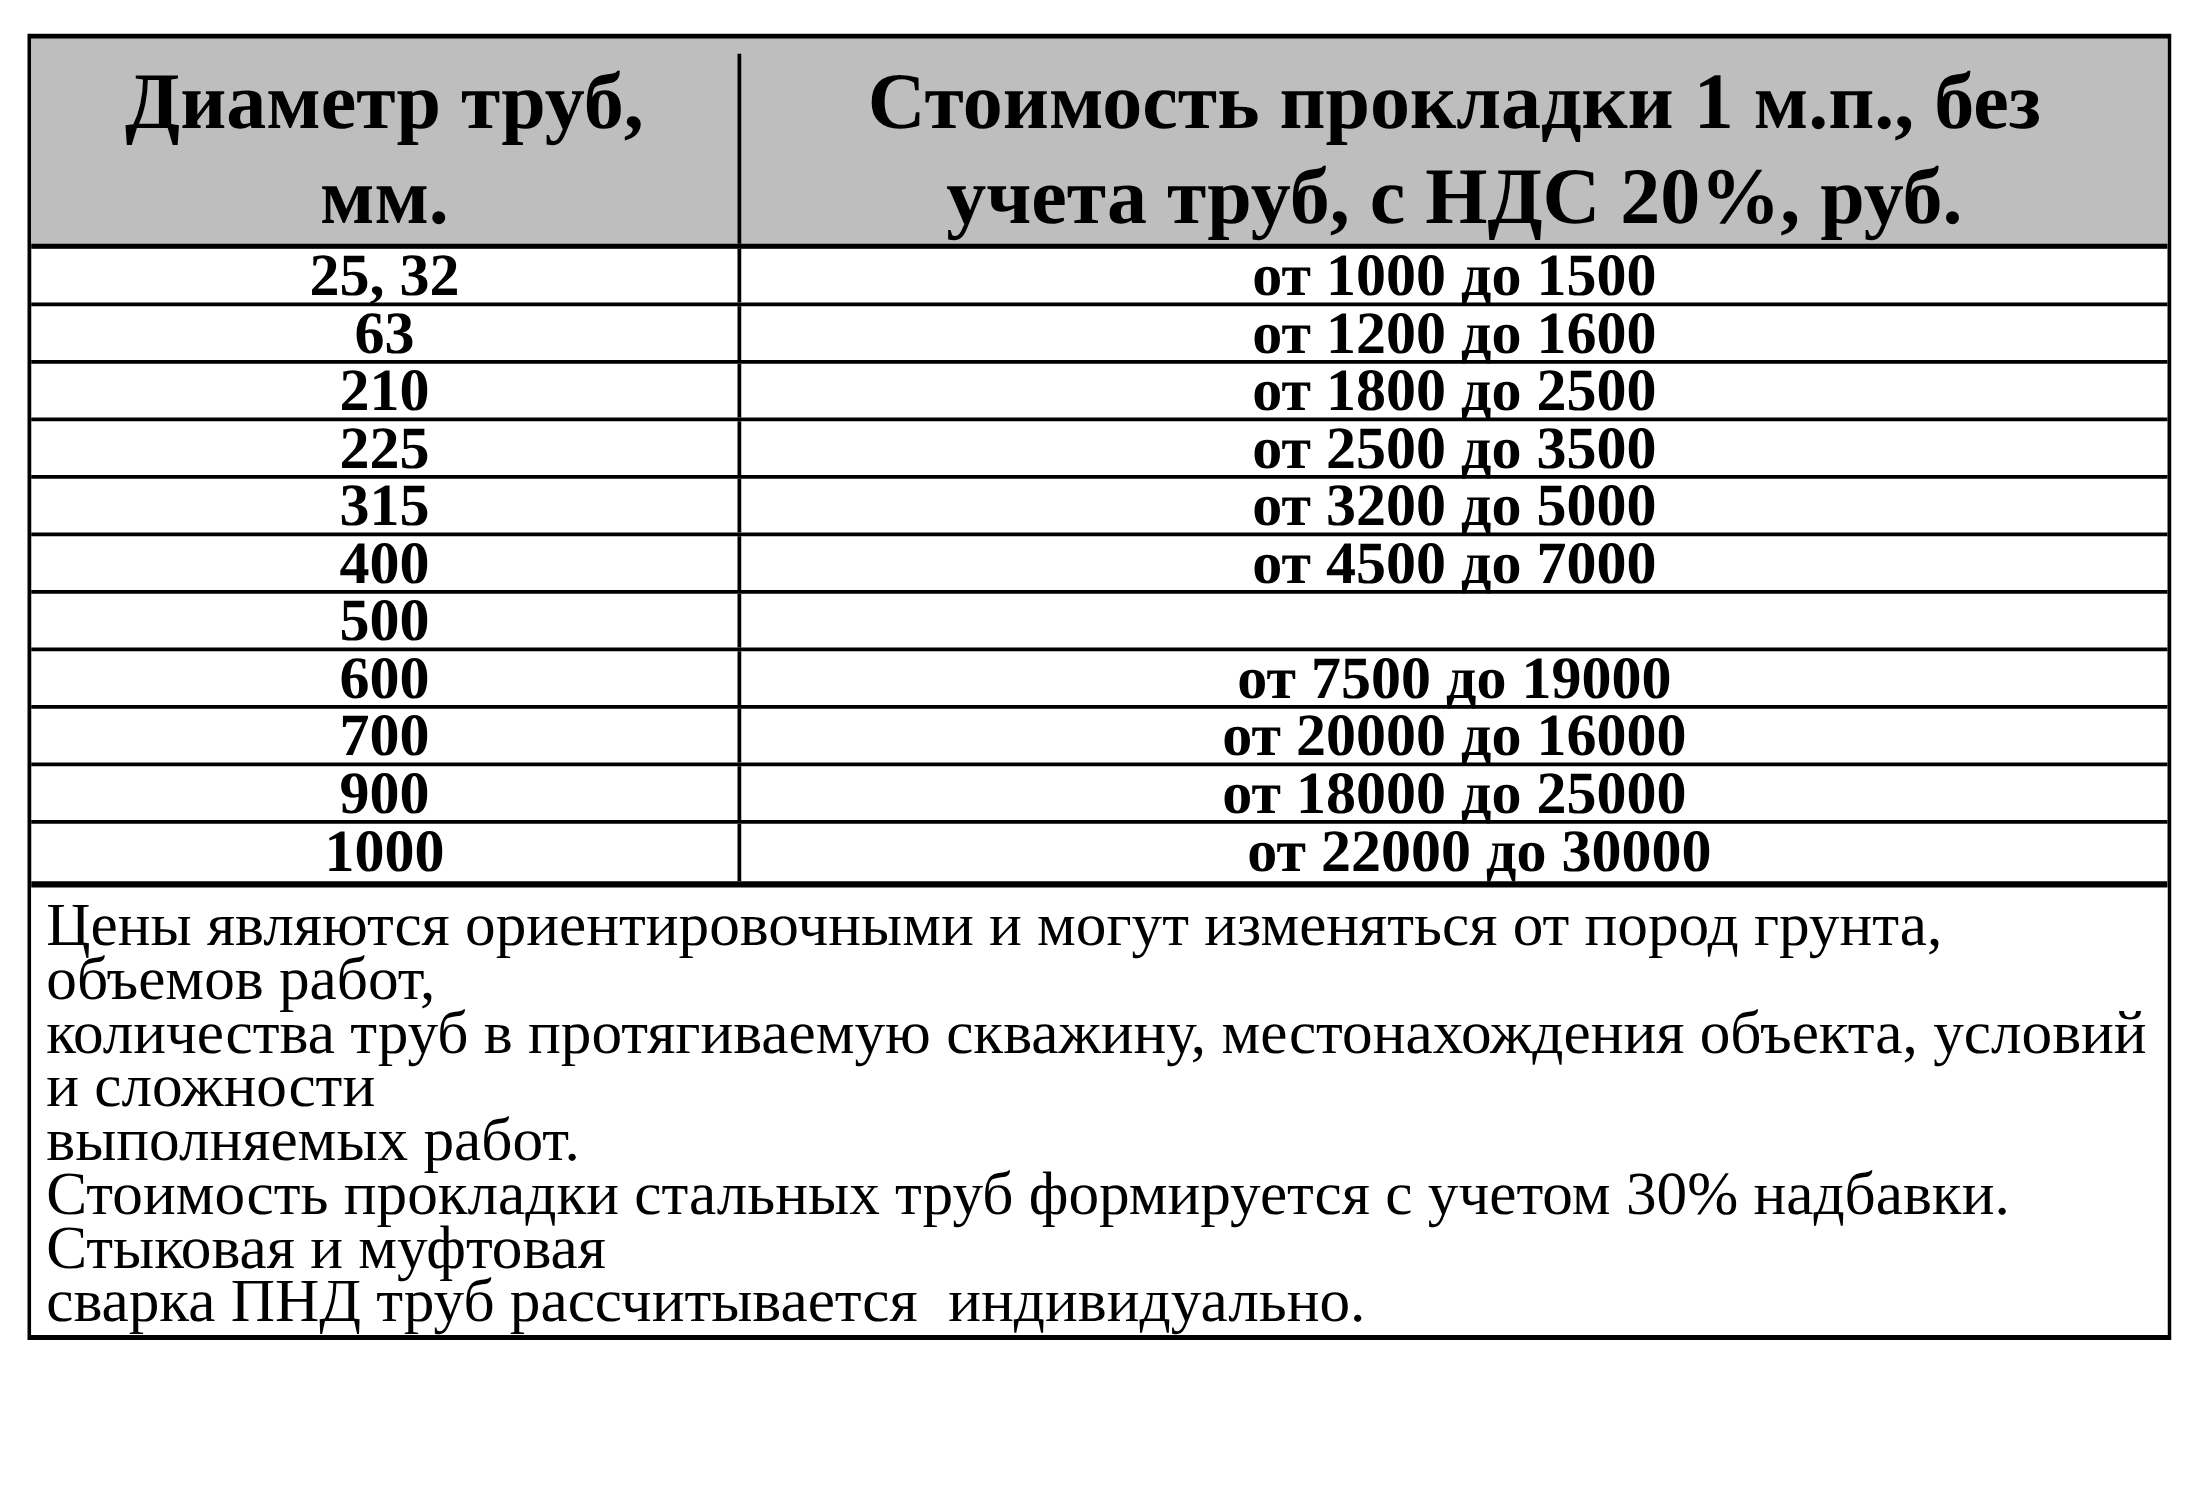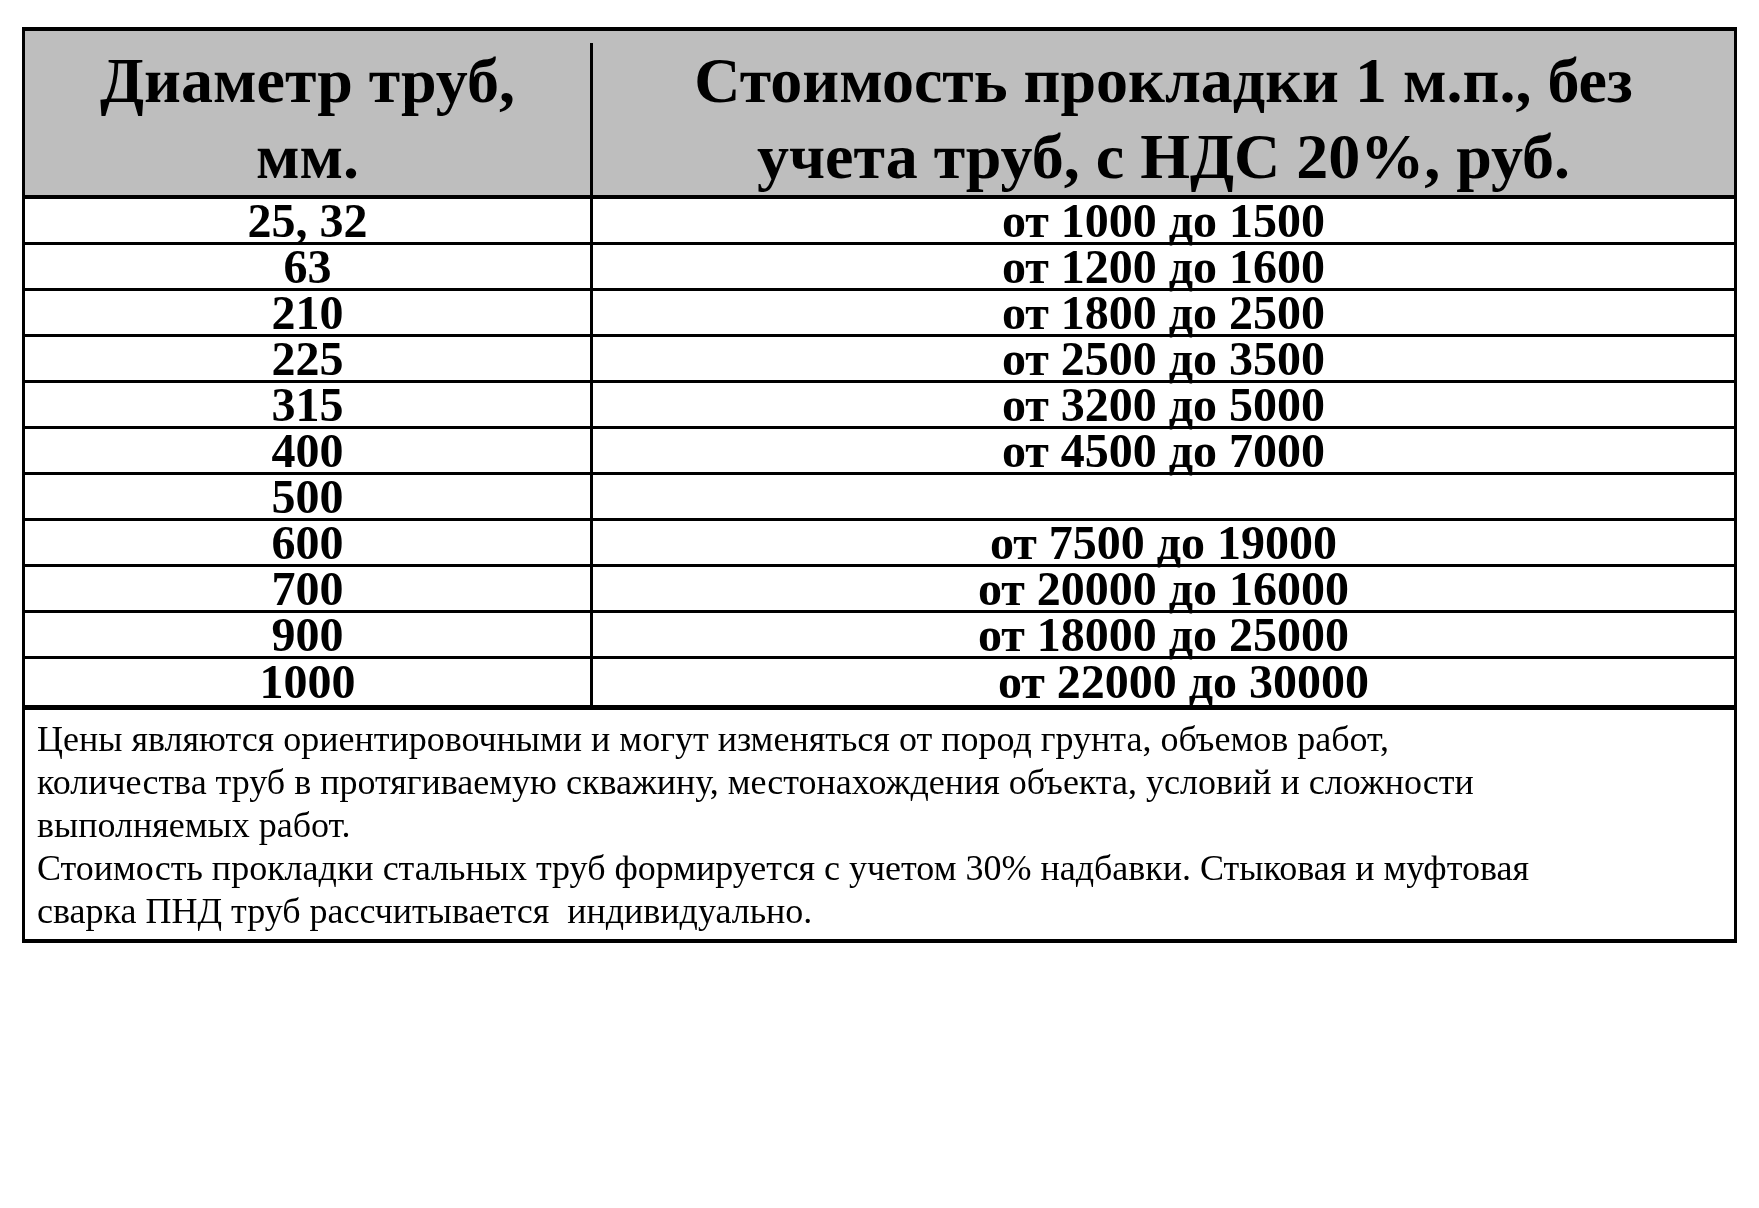--- a/index.html
+++ b/index.html
@@ -39,21 +39,21 @@
     display:flex;justify-content:center;align-items:center;
     font-weight:bold;font-size:48px;line-height:56px;text-align:center;
   }
   .note-box{
     border-top:5px solid var(--border-color);
     min-height:216px;
     padding:8px 12px 6px 12px;
     background:#fff;
   }
   .note-line{
-    font-size:36px;line-height:43px;font-weight:normal;text-align:left;
+    font-size:49px;line-height:43px;font-weight:normal;text-align:left;
     white-space:pre-wrap;
   }
 </style>
 </head>
 <body>
 
 <div class="price-table">
 
   <div class="thead">
     <div class="cell c1">

